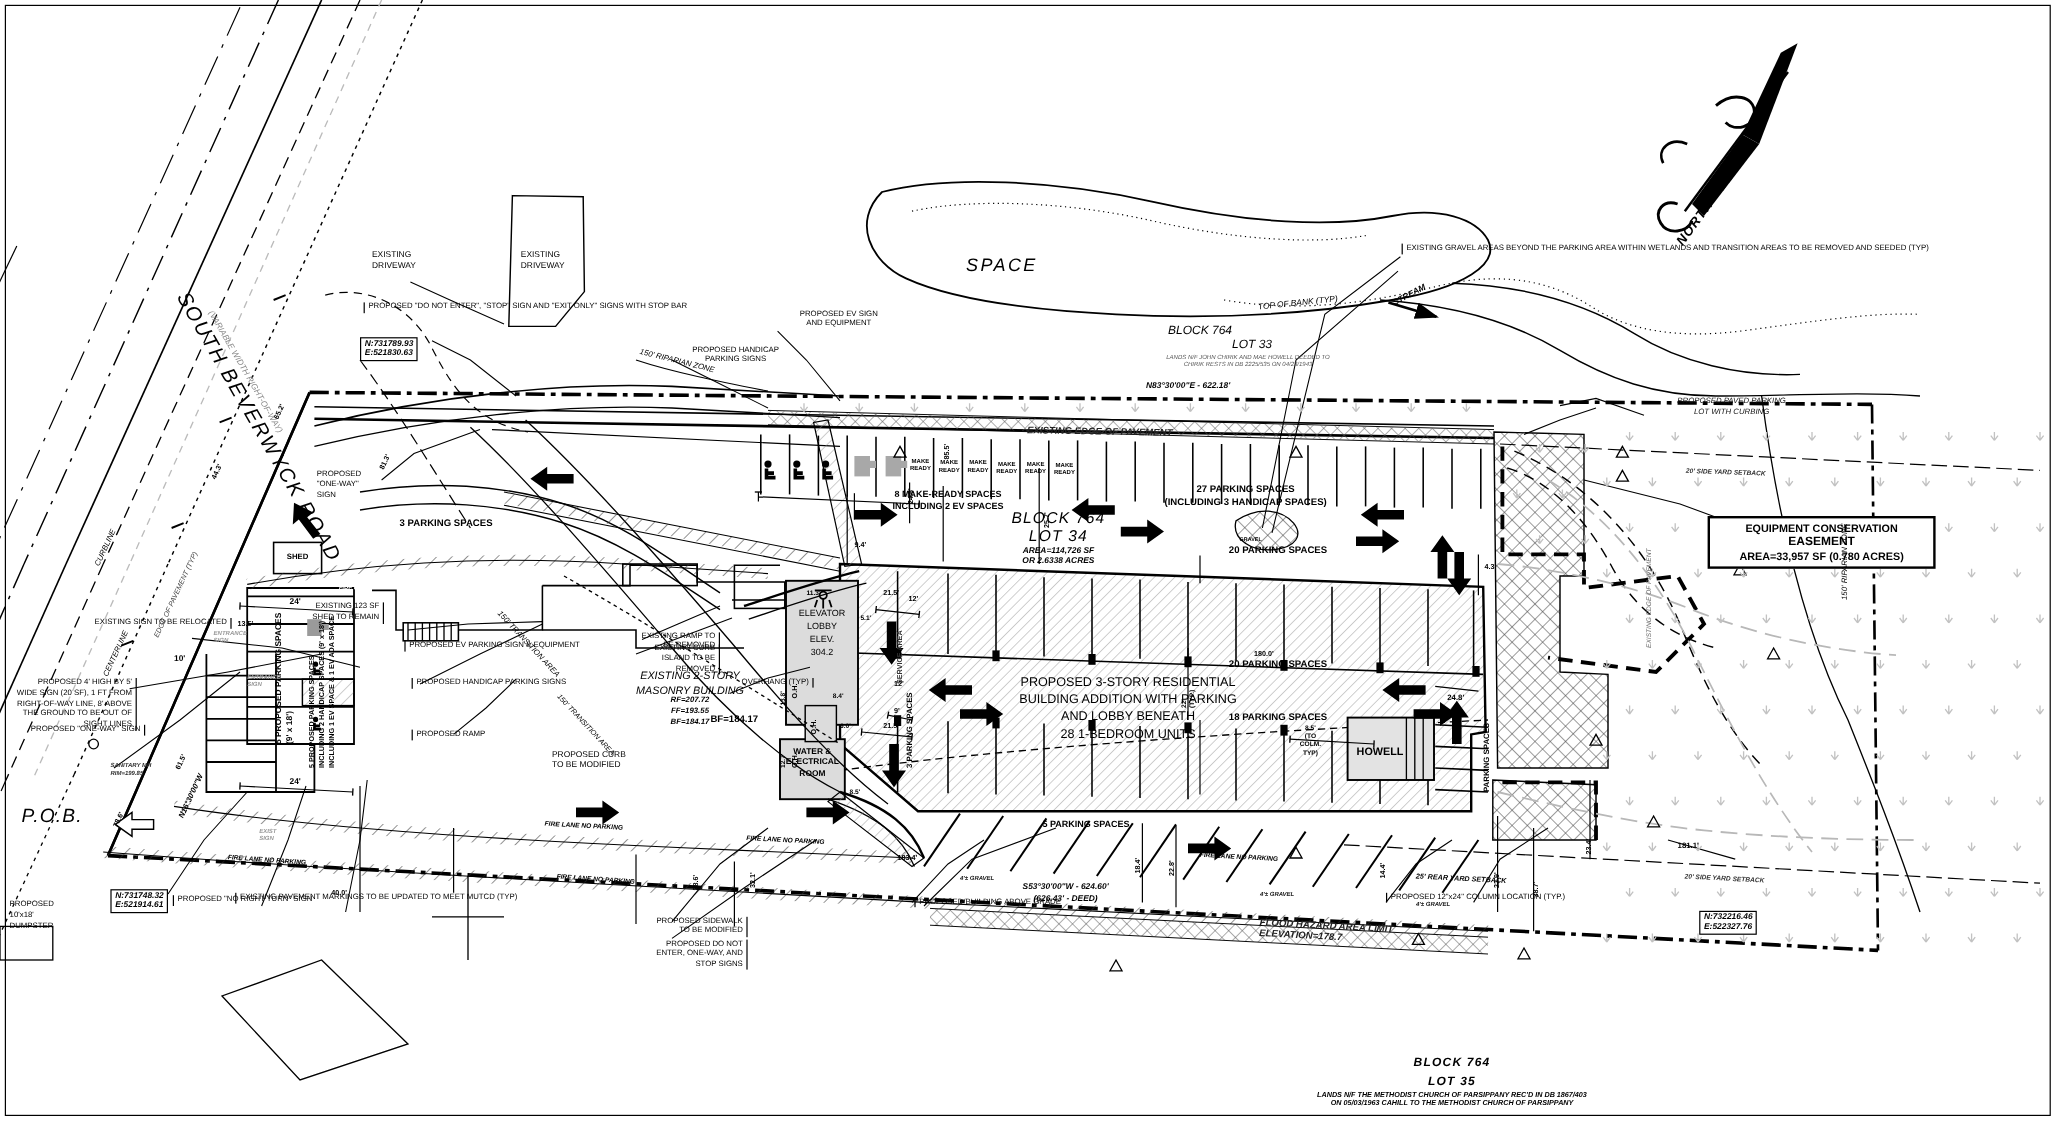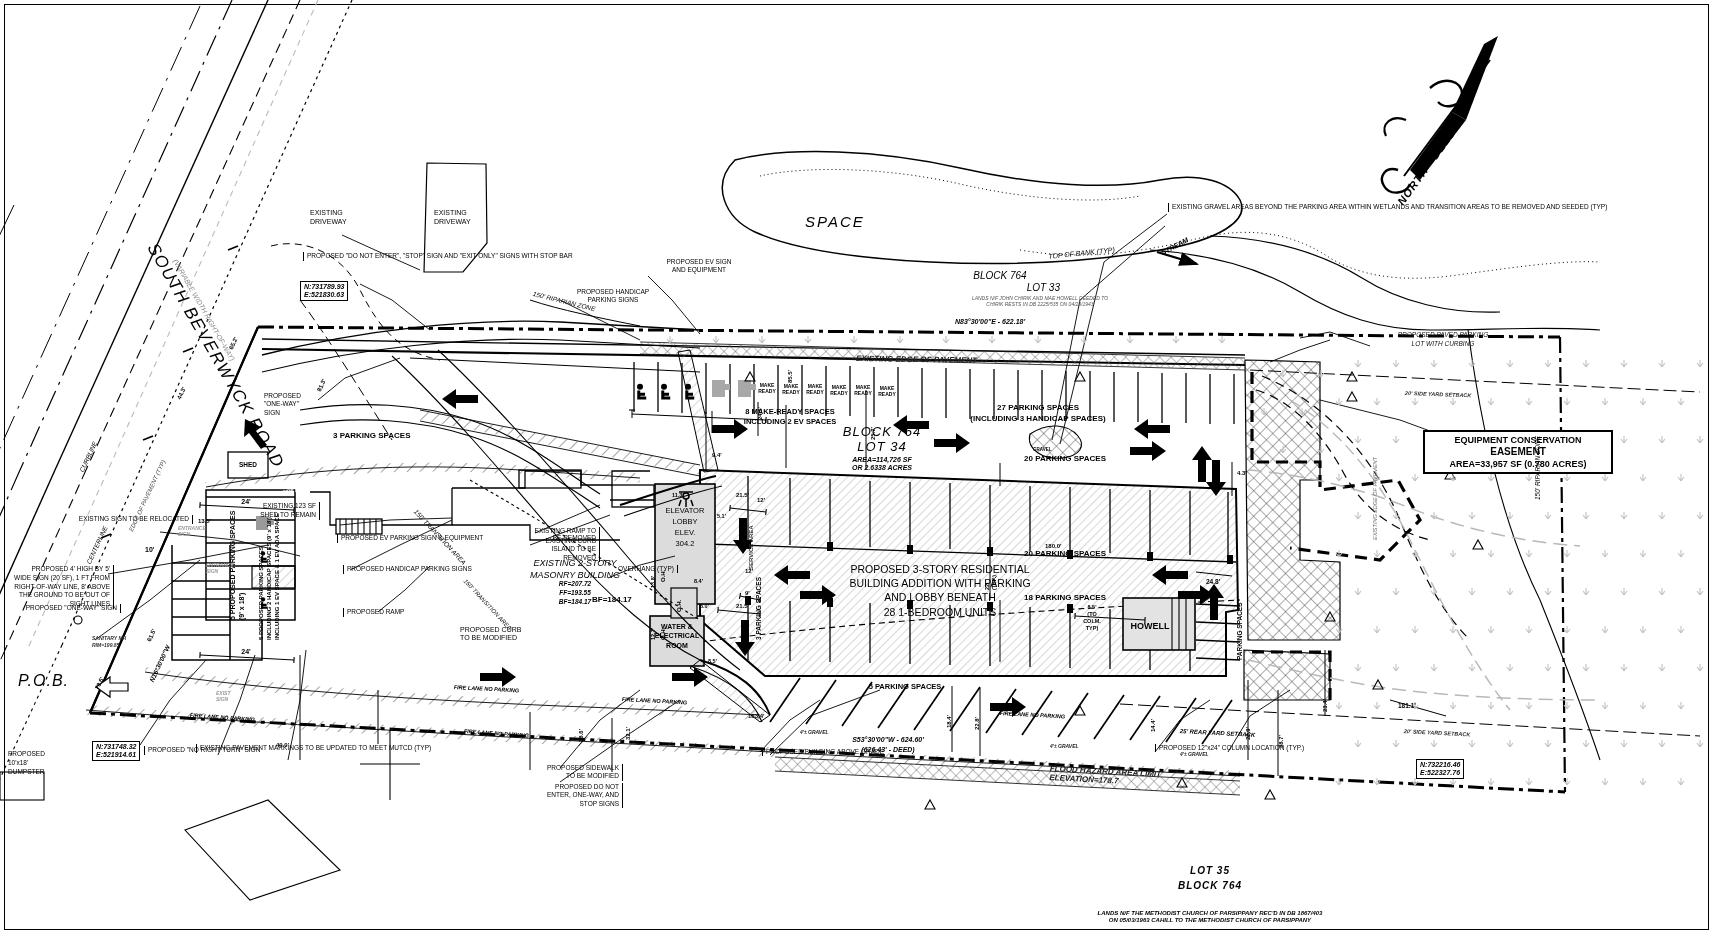--- a/index.html
+++ b/index.html
@@ -635,21 +635,21 @@
   <div class="txt i ctr" style="left:940px;top:282px;width:120px;font-size:10px;text-align:right;">LOT 33</div>
   <div class="txt i ctr" style="left:920px;top:296px;width:240px;font-size:5px;color:#555;">LANDS N/F JOHN CHIRIK AND MAE HOWELL DEEDED TO
 CHIRIK RESTS IN DB 2225/535 ON 04/23/1943</div>
 
   <div class="txt i ctr" style="left:812px;top:425px;width:140px;font-size:13px;letter-spacing:1px;">BLOCK 764</div>
   <div class="txt i ctr" style="left:812px;top:440px;width:140px;font-size:13px;letter-spacing:1px;">LOT 34</div>
   <div class="txt i ctr b" style="left:812px;top:456px;width:140px;font-size:7px;">AREA=114,726 SF</div>
   <div class="txt i ctr b" style="left:812px;top:464px;width:140px;font-size:7px;">OR 2.6338 ACRES</div>
 
   <div class="txt i ctr b" style="left:1150px;top:880px;width:120px;font-size:10px;letter-spacing:1px;">BLOCK 764</div>
-  <div class="txt i ctr b" style="left:1150px;top:865px;width:120px;font-size:10px;letter-spacing:1px;">LOT 35</div>
+  <div class="txt i ctr b" style="left:1150px;top:896px;width:120px;font-size:10px;letter-spacing:1px;">LOT 35</div>
   <div class="txt i ctr b" style="left:1060px;top:910px;width:300px;font-size:6px;">LANDS N/F THE METHODIST CHURCH OF PARSIPPANY REC'D IN DB 1867/403
 ON 05/03/1963 CAHILL TO THE METHODIST CHURCH OF PARSIPPANY</div>
 
   <div class="txt ctr" style="left:830px;top:562px;width:220px;font-size:10.5px;line-height:1.35;">PROPOSED 3-STORY RESIDENTIAL
 BUILDING ADDITION WITH PARKING
 AND LOBBY BENEATH
 28 1-BEDROOM UNITS</div>
 
   <div class="txt i ctr" style="left:500px;top:558px;width:150px;font-size:9px;line-height:1.3;">EXISTING 2-STORY
 MASONRY BUILDING</div>

